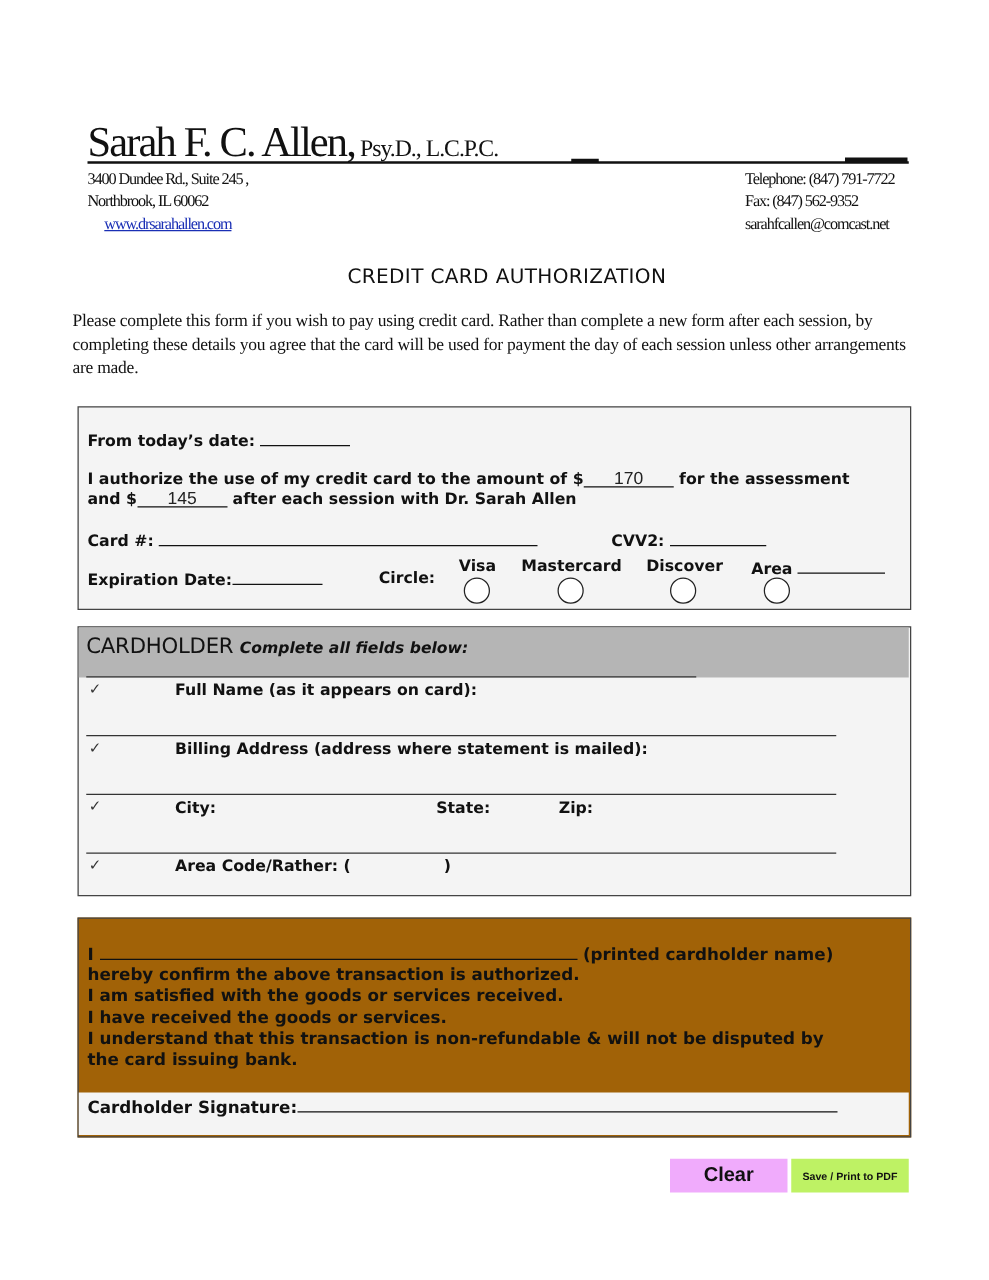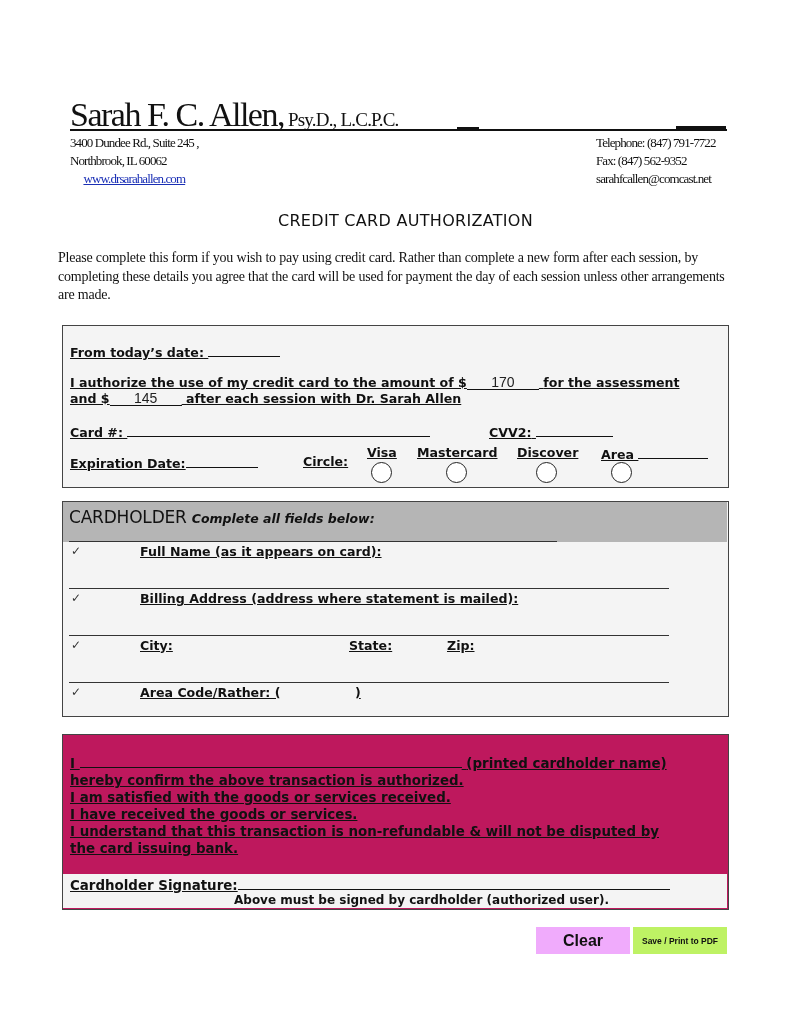--- a/index.html
+++ b/index.html
@@ -18,38 +18,38 @@
   .contact { font-size:13px; letter-spacing:-0.9px; line-height:18px; }
   .contact-left { left:70px; top:134px; }
   .contact-right { left:596px; top:134px; }
   .link { color:#1a2fb5; text-decoration:underline;text-align:center; }
 
   .title { left:0; width:811px; top:211px; text-align:center; font-size:16px; letter-spacing:0.3px; }
   .intro { left:58px; top:249px; width:680px; font-size:14px; line-height:18.5px; letter-spacing:-0.2px; }
 
   
   .box { border:1.5px solid #444; background:#f4f4f4; box-sizing:border-box; }
-  .b { font-weight:bold; font-size:12.6px;text-decoration:underline; }
+  .b { font-weight:bold; font-size:12.6px; }
 
   
   .box1 { left:62px; top:325px; width:667px; height:163px; }
   .uline { display:inline-block; border-bottom:1px solid #111; height:13px; vertical-align:baseline; }
   .filled { display:inline-block; border-bottom:1px solid #111; text-align:center; font-weight:normal; font-family:"Liberation Sans", sans-serif; font-size:14px; color:#222; line-height:14px; }
   .circle { width:21px; height:21px; border:1.5px solid #222; border-radius:50%; background:#fff; box-sizing:border-box; }
 
   
   .box2 { left:62px; top:501px; width:667px; height:216px; }
   .box2-head { left:0; top:0; width:664px; height:40px; background:#b5b5b5; }
   .card-h { font-size:17px; font-weight:normal; letter-spacing:-0.2px; }
   .card-sub { font-size:12.5px; font-weight:bold; font-style:italic; }
   .field-line { height:1px; background:#333; }
   .check { font-size:12px; color:#333; }
 
   
-  .box3 { left:62px; top:734px; width:667px; height:176px; background:#be185d; }
+  .box3 { left:62px; top:734px; width:667px; height:176px; background:#a16207; }
   .box3 .b { font-size:13.4px; }
   .sig-band { left:0; top:139px; width:664px; height:34px; background:#f4f4f4; }
 
   
   .btn { background:#f0abfc; display:flex; align-items:center; justify-content:center; color:#111; cursor:pointer; font-family:"Liberation Sans", sans-serif; font-weight:bold; }
   .btn-clear { left:536px; top:927px; width:94px; height:27px; font-size:16px; }
   .btn-save { left:633px; top:927px; width:94px; height:27px; font-size:8.5px; background:#bef264; }
 </style>
 </head>
 <body>
@@ -159,17 +159,16 @@
   <div class="abs b" style="left:7px;top:37px;line-height:17px;white-space:nowrap;">
     <div>hereby confirm the above transaction is authorized.</div>
     <div>I am satisfied with the goods or services received.</div>
     <div>I have received the goods or services.</div>
     <div>I understand that this transaction is non-refundable &amp; will not be disputed by</div>
     <div>the card issuing bank.</div>
   </div>
   <div class="abs b" style="left:7px;top:141px;white-space:nowrap;">
     <span>Cardholder Signature:</span><span class="uline" style="width:432px;"></span>
   </div>
-  <div class="abs" style="left:171px;top:158px;font-weight:bold;font-size:12px;white-space:nowrap;">Above must be signed by cardholder (authorized user).</div>
 </div>
 
 <div class="abs btn btn-clear">Clear</div>
 <div class="abs btn btn-save">Save / Print to PDF</div>
 
 </body></html>

